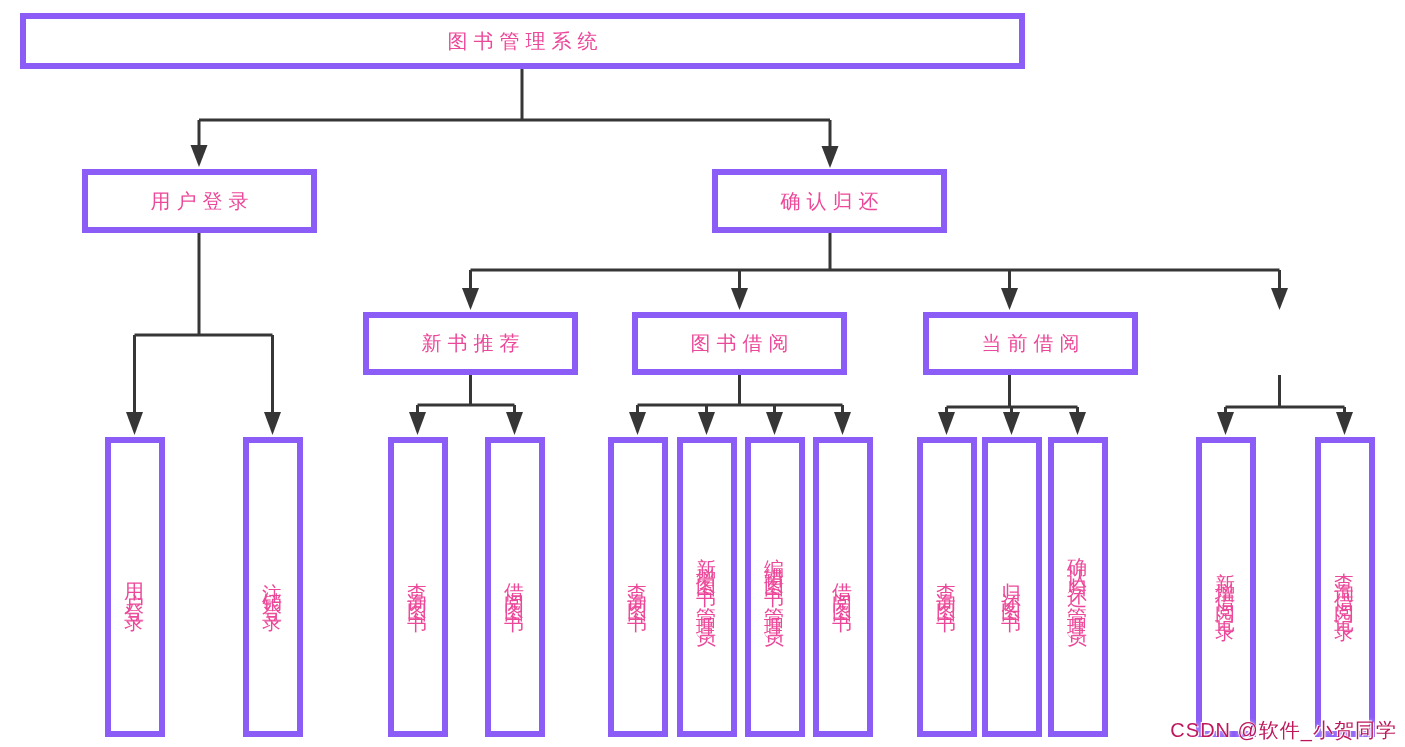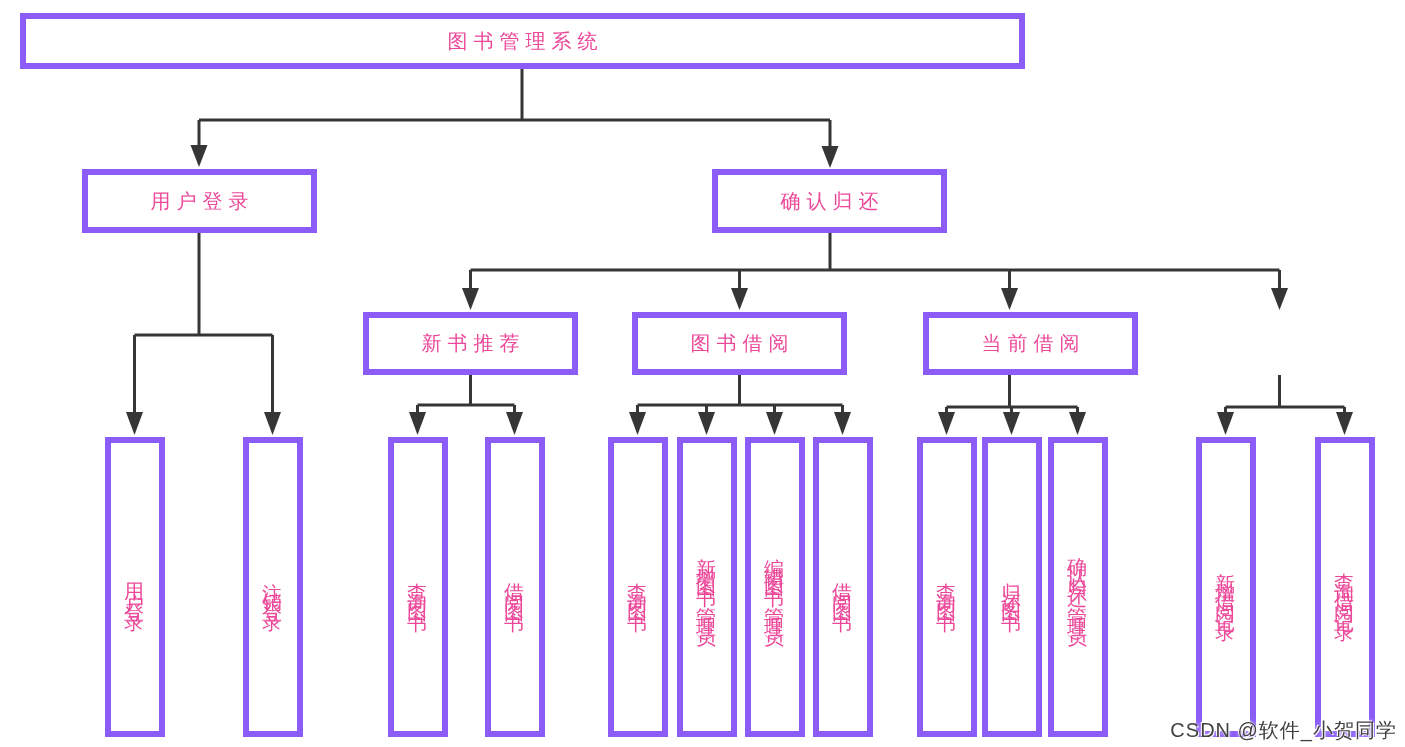--- a/index.html
+++ b/index.html
@@ -48,21 +48,21 @@
   .x745  { left: 745px; } .x813  { left: 813px; }
   .x917  { left: 917px; } .x982  { left: 982px; }
   .x1048 { left: 1048px; } .x1196 { left: 1196px; }
   .x1315 { left: 1315px; }
   #watermark {
     position: absolute;
     right: 8px;
     bottom: 3px;
     font-size: 20px;
     letter-spacing: 1px;
-    color: #404040;
+    color: #be185d;
     text-shadow: 1px 1px 0 #ffffff, -1px -1px 0 #ffffff, 0 0 4px #ffffff;
     white-space: nowrap;
   }
 </style>
 </head>
 <body>
 
 <div id="stage">
 
   <svg id="wires" width="1405" height="747" viewBox="0 0 1405 747">

